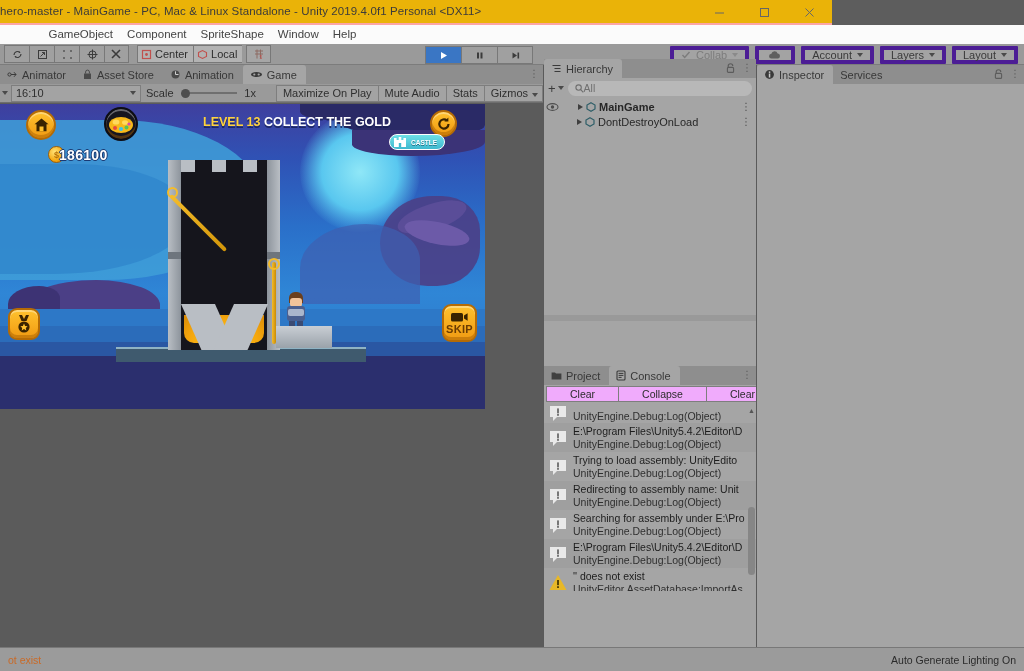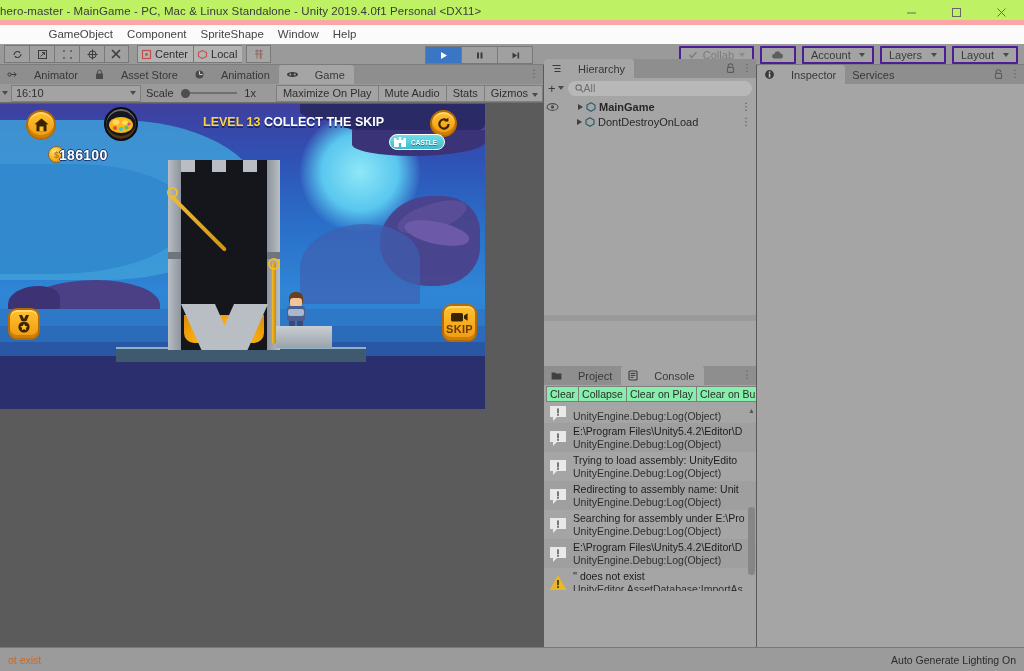--- a/index.html
+++ b/index.html
@@ -6,23 +6,23 @@
   html, body {
     width: 1024px; height: 671px;
     font-family: "Liberation Sans", sans-serif;
     overflow: hidden;
     background: #5d5d5d;
   }
   .app { position: relative; width: 1024px; height: 671px; }
 
   
   .titlebar {
-    position: absolute; left: 0; top: 0; width: 1024px; height: 25px;
-    background: #bef264;
-    border-bottom: 5px solid #fca5a5;
+    position: absolute; left: 0; top: 0; width: 832px; height: 25px;
+    background: #eab308;
+    border-bottom: 2px solid #fca5a5;
   }
   .titlebar-text {
     position: absolute; left: 0; top: 5px;
     font-size: 11.5px; color: #3b3b3b; white-space: nowrap;
     letter-spacing: .1px;
   }
   .wincontrols { position: absolute; right: 0; top: 0; height: 25px; display: flex; }
   .winbtn {
     width: 45px; height: 25px; display: flex; align-items: center; justify-content: center;
     color: #555;
@@ -72,35 +72,35 @@
   .playgroup { position: absolute; left: 425px; top: 2px; display: flex; }
   .play-btn {
     width: 36px; height: 18px; background: #a0a0a0;
     border: 1px solid #787878; border-right: none;
     display: flex; align-items: center; justify-content: center;
   }
   .play-btn:last-child { border-right: 1px solid #787878; }
   .play-btn.active { background: #3a76c4; }
   .right-tools { position: absolute; right: 6px; top: 2px; display: flex; gap: 6px; align-items: center; }
   .rt-btn {
-    height: 18px; padding: 0 7px; background: #a3a3a3; border: 2px solid #4c1d95;
+    height: 18px; padding: 0 7px; background: #a3a3a3; border: 4px solid #4c1d95;
     display: flex; align-items: center; gap: 5px;
     font-size: 11px; color: #3a3a3a; border-radius: 1px; white-space: nowrap;
   }
   .rt-btn.dim { color: #7c7c7c; }
   .caret { width: 0; height: 0; border-left: 3px solid transparent; border-right: 3px solid transparent; border-top: 4px solid #4a4a4a; }
 
   
   .panel { position: absolute; background: #a5a5a5; }
   .panel-tabbar {
     height: 19px; background: #8e8e8e; display: flex; align-items: flex-end;
     position: relative;
   }
   .ptab {
-    height: 19px; padding: 0 9px 0 7px; display: flex; align-items: center; gap: 16px;
+    height: 19px; padding: 0 9px 0 7px; display: flex; align-items: center; gap: 4px;
     font-size: 11px; color: #383838; background: transparent; white-space: nowrap;
   }
   .ptab.active { background: #a5a5a5; border-radius: 3px 3px 0 0; }
   .tab-right-icons { position: absolute; right: 4px; top: 3px; display: flex; gap: 7px; align-items: center; color: #5c5c5c; }
 
   
   #game-panel { left: 0; top: 21px; width: 543px; height: 582px; background: #5b5b5b; }
   #game-panel .panel-tabbar { background: #8e8e8e; width: 543px; }
   .gamebar {
     height: 19px; background: #9a9a9a; display: flex; align-items: center;
@@ -140,21 +140,21 @@
     padding-left: 4px; position: relative; gap: 3px;
   }
   .hier-row .dots { position: absolute; right: 5px; color: #4d4d4d; font-size: 10px; letter-spacing: 0; }
   .tri { width: 0; height: 0; border-top: 3.5px solid transparent; border-bottom: 3.5px solid transparent; border-left: 5px solid #3f3f3f; }
 
   
   #console-panel { left: 544px; top: 322px; width: 212px; height: 245px; }
   #console-panel .panel-tabbar { width: 212px; }
   .console-toolbar { height: 18px; background: #a5a5a5; display: flex; align-items: center; padding: 0 2px; }
   .c-btn {
-    height: 16px; padding: 0 3px; background: #86efac; border: 1px solid #7e7e7e; border-right: none;
+    height: 16px; padding: 0 23px; background: #f0abfc; border: 1px solid #7e7e7e; border-right: none;
     font-size: 10.5px; color: #2c2c2c; display: flex; align-items: center; white-space: nowrap;
   }
   .c-btn:last-child { border-right: 1px solid #7e7e7e; }
   .console-list { position: relative; background: #a5a5a5; height: 188px; overflow: hidden; }
   .log-row { height: 29px; display: flex; align-items: center; gap: 5px; padding-left: 4px; position: relative; }
   .log-row.alt { background: #9f9f9f; }
   .log-text { overflow: hidden; }
   .log-line1 { font-size: 10.5px; color: #1d1d1d; white-space: nowrap; line-height: 13px; }
   .log-line2 { font-size: 10.5px; color: #2f2f2f; white-space: nowrap; line-height: 13px; }
   .log-icon { width: 20px; height: 20px; flex: 0 0 20px; }
@@ -502,21 +502,21 @@
             </svg>
           </div>
 
           <div class="coin-row" style="left:48px;top:42px;">
             <div class="coin">$</div>
             <div class="coin-amount">186100</div>
           </div>
 
           <div class="level-title" style="left:203px;top:11px;">
             <span class="num">LEVEL 13</span>
-            <span class="txt">COLLECT THE SKIP</span>
+            <span class="txt">COLLECT THE GOLD</span>
           </div>
 
           <div class="hud-btn hud-round" style="left:430px;top:6px;width:27px;height:27px;">
             <svg width="16" height="16" viewBox="0 0 16 16">
                 <path d="M12.5 8a4.6 4.6 0 11-1.6-3.5" fill="none" stroke="#3a2400" stroke-width="2.2"></path>
                 <path d="M12.4 1.6v4h-4z" fill="#3a2400"></path>
               </svg>
           </div>
 
           <div class="castle-tag" style="left:389px;top:30px;">

